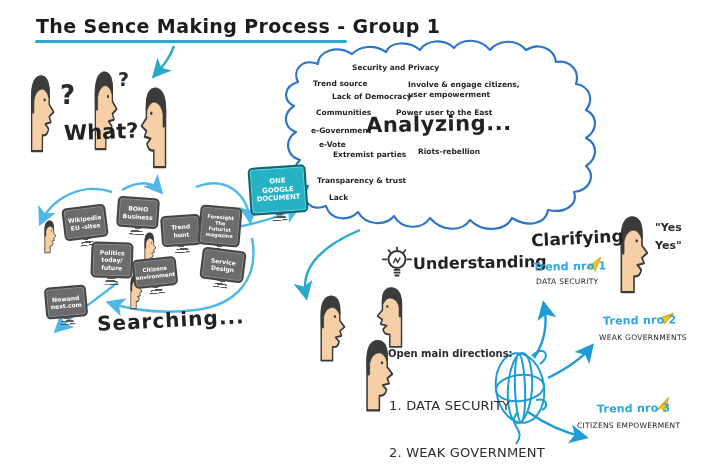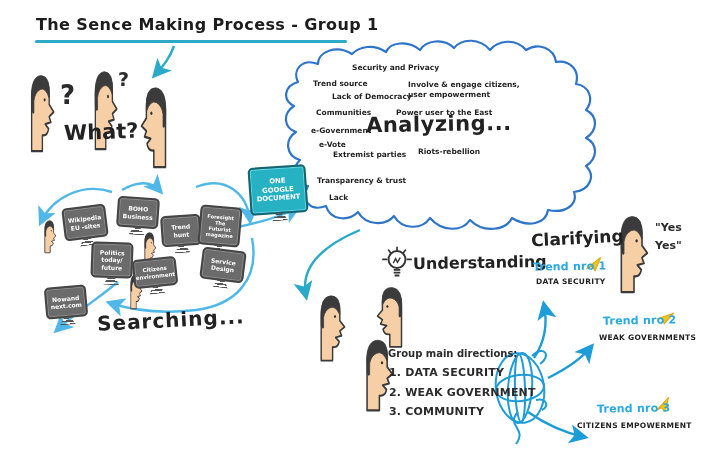--- a/index.html
+++ b/index.html
@@ -1,40 +1,40 @@
 <!DOCTYPE html>
 <html><head>
 <meta charset="utf-8">
 <style>
   html,body{margin:0;padding:0;background:#e8e8e8;}
   #canvas{position:relative;width:714px;height:471px;background:#ffffff;overflow:hidden;
     font-family:"DejaVu Sans","Liberation Sans",sans-serif;color:#2b2b2b;}
   svg.layer{position:absolute;left:0;top:0;z-index:1;pointer-events:none;}
   .hand{font-weight:bold;color:#222;z-index:4;position:absolute;}
-  .title{left:36px;top:15px;font-size:16px;letter-spacing:.4px;color:#1c1c1c;}
+  .title{left:36px;top:15px;font-size:19px;letter-spacing:.4px;color:#1c1c1c;}
   .underline{left:35px;top:40px;width:312px;height:3px;background:#2aa9c9;border-radius:2px;z-index:2;position:absolute;}
   .bigword{font-size:21px;transform:rotate(-2deg);}
   .qmark{position:absolute;font-weight:bold;color:#2b2b2b;z-index:4;}
   .topic{position:absolute;font-size:7.5px;font-weight:600;color:#1f1f1f;white-space:pre-line;z-index:3;line-height:1.3;}
   .analyzing{left:366px;top:112px;font-size:21px;letter-spacing:.5px;z-index:3;transform:rotate(-1deg);}
   .monitor{position:absolute;background:#6b6b6b;border:2px solid #454545;border-radius:5px;color:#fff;
     display:flex;align-items:center;justify-content:center;text-align:center;
     font-size:6px;font-weight:bold;line-height:1.25;white-space:pre-line;z-index:3;
     box-shadow:inset 0 0 0 1px #8d8d8d;}
   .monitor::after{content:"";position:absolute;left:50%;bottom:-9px;transform:translateX(-50%);
     width:16px;height:8px;clip-path:polygon(30% 0,70% 0,100% 100%,0 100%);
     background:repeating-linear-gradient(180deg,#555 0 1.7px,rgba(0,0,0,0) 1.7px 3.4px);}
   .google{background:#27b2c4;border-color:#15646e;font-size:6.8px;box-shadow:inset 0 0 0 1px #67d3e0;}
   .face{position:absolute;z-index:2;overflow:visible;}
   .flip{transform:scaleX(-1);}
   .trend-label{position:absolute;font-size:11px;font-weight:bold;color:#29a8e1;z-index:4;transform:rotate(-1deg);letter-spacing:.2px;}
-  .trend-topic{position:absolute;font-size:7.5px;font-weight:bold;color:#222;letter-spacing:.3px;z-index:4;}
+  .trend-topic{position:absolute;font-size:7.5px;font-weight:normal;color:#222;letter-spacing:.3px;z-index:4;}
   .quote{position:absolute;left:655px;top:219px;font-size:11px;font-weight:bold;white-space:pre-line;z-index:4;line-height:1.6;}
   .dir-title{position:absolute;left:388px;top:348px;font-size:10px;font-weight:bold;z-index:4;}
-  .dir-item{font-size:11px;font-weight:bold;letter-spacing:.2px;margin-bottom:6.5px;}
+  .dir-item{font-size:13px;font-weight:normal;letter-spacing:.2px;margin-bottom:6.5px;margin-top:32px;}
   .dir-list{position:absolute;left:389px;top:366px;z-index:4;}
   .icon-svg{position:absolute;z-index:3;overflow:visible;}
 </style>
 </head>
 <body>
 
 <div id="canvas">
 
   <svg width="0" height="0" style="position:absolute" aria-hidden="true">
     <defs>
@@ -154,21 +154,21 @@
   <div class="hand" style="left:413px;top:253px;font-size:16px;transform:rotate(-1deg)">Understanding</div>
   <svg class="face" style="left:311px;top:291px;width:36px;height:72px" viewBox="0 0 60 90" preserveAspectRatio="none">
       <use href="#face-shape"></use>
     </svg>
   <svg class="face flip" style="left:375px;top:283px;width:37px;height:66px" viewBox="0 0 60 90" preserveAspectRatio="none">
       <use href="#face-shape"></use>
     </svg>
   <svg class="face" style="left:356px;top:335px;width:39px;height:78px" viewBox="0 0 60 90" preserveAspectRatio="none">
       <use href="#face-shape"></use>
     </svg>
-  <div class="dir-title">Group main directions:</div>
+  <div class="dir-title">Open main directions:</div>
   <div class="dir-list">
     <div class="dir-item">1. DATA SECURITY</div>
     <div class="dir-item">2. WEAK GOVERNMENT</div>
     <div class="dir-item">3. COMMUNITY</div>
   </div>
 
   <svg class="icon-svg" style="left:490px;top:340px;width:66px;height:95px" viewBox="0 0 66 95">
     <g fill="none" stroke="#1e9cd7" stroke-width="2">
       <ellipse cx="30" cy="48" rx="24" ry="35" transform="rotate(-8 30 48)"></ellipse>
       <ellipse cx="30" cy="48" rx="12" ry="35" transform="rotate(4 30 48)"></ellipse>

